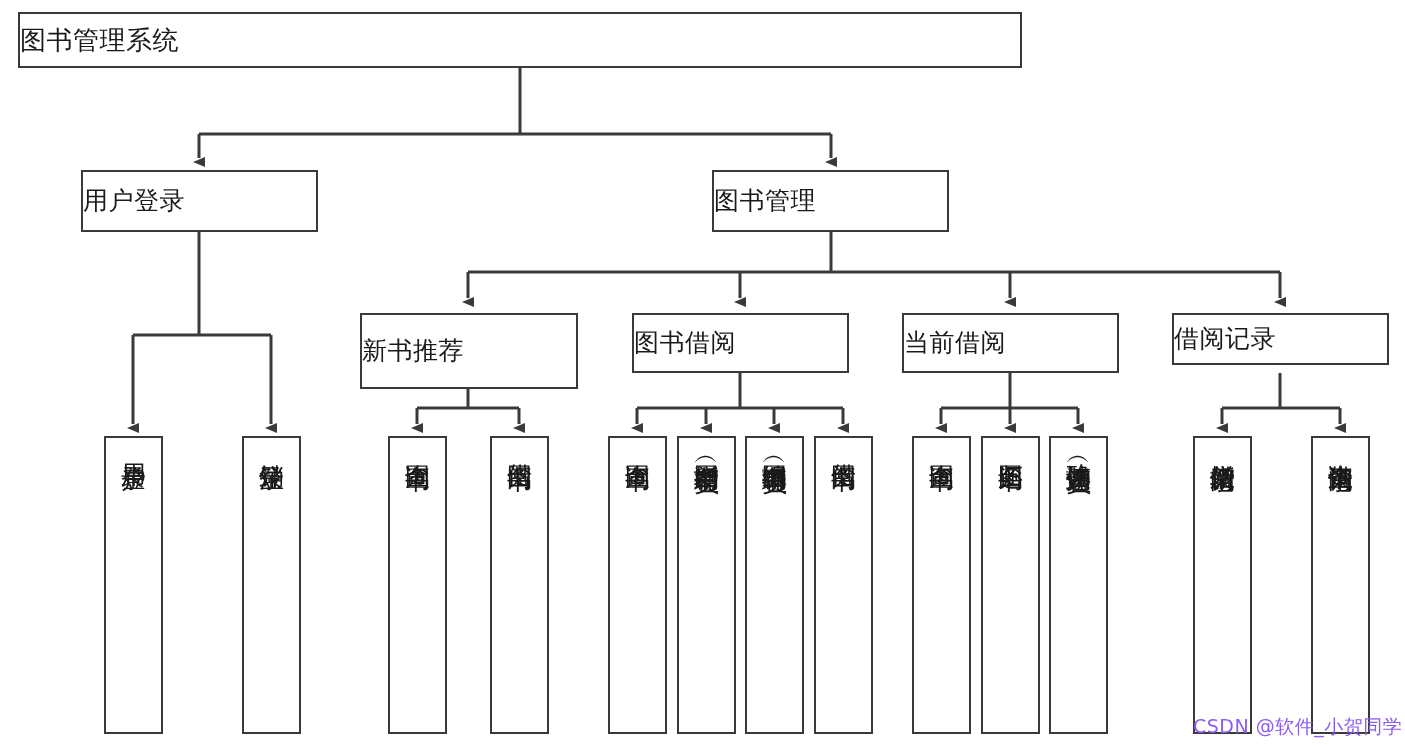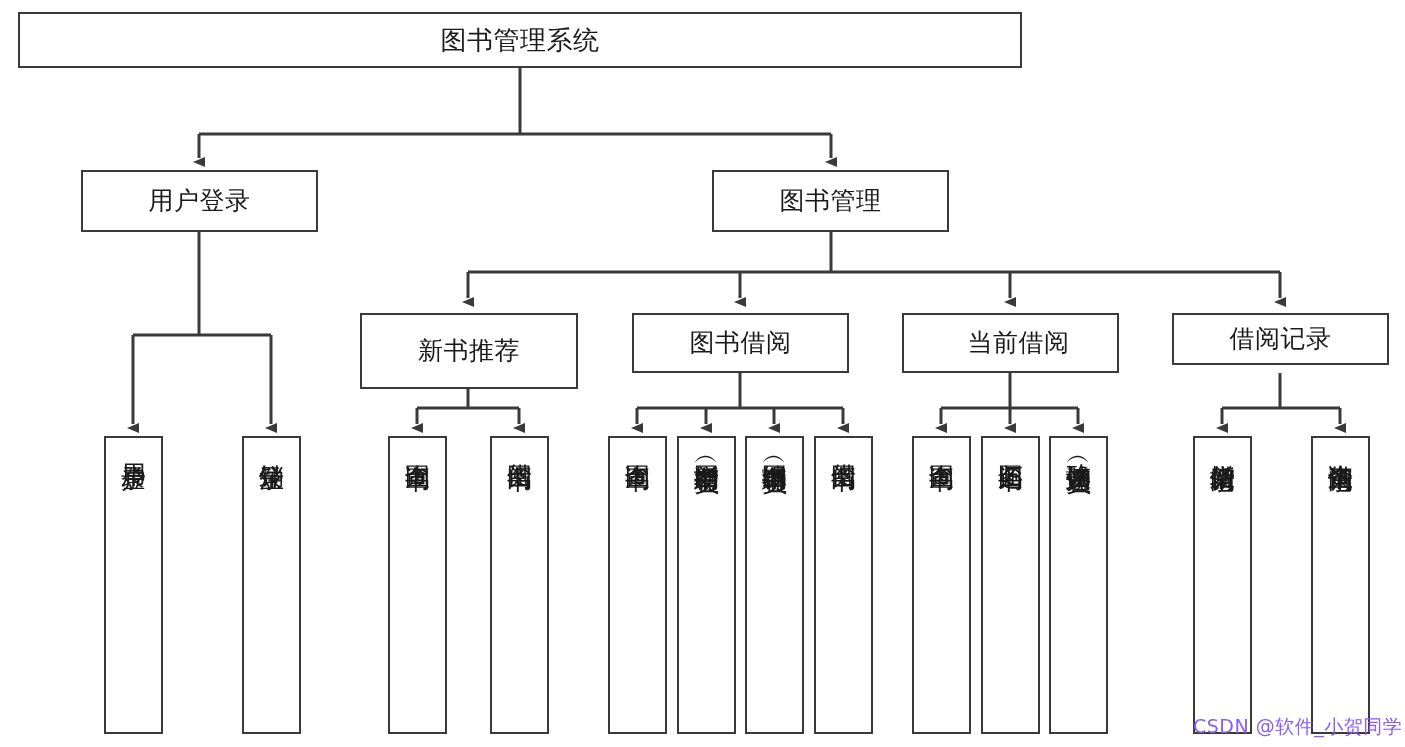--- a/index.html
+++ b/index.html
@@ -26,21 +26,21 @@
     height: 747px;
     pointer-events: none;
   }
   .node {
     position: absolute;
     box-sizing: border-box;
     background: #ffffff;
     border: 2.5px solid #3a3a3a;
     display: flex;
     align-items: center;
-    justify-content: center;
+    justify-content: flex-start;
     color: #1a1a1a;
   }
   .node .lbl {
     display: block;
     text-align: center;
     line-height: 1.18;
     letter-spacing: 0.5px;
   }
   
   .node.h .lbl {
@@ -138,21 +138,21 @@
   <div class="node h" style="left:712px; top:170px; width:237px; height:62px;">
     <span class="lbl">图书管理</span>
   </div>
 
   <div class="node h" style="left:360px; top:313px; width:218px; height:76px;">
     <span class="lbl">新书推荐</span>
   </div>
   <div class="node h" style="left:632px; top:313px; width:217px; height:60px;">
     <span class="lbl">图书借阅</span>
   </div>
-  <div class="node h" style="left:902px; top:313px; width:217px; height:60px;padding-left:16px;">
+  <div class="node h" style="left:902px; top:313px; width:217px; height:60px;">
     <span class="lbl">当前借阅</span>
   </div>
   <div class="node h" style="left:1172px; top:313px; width:217px; height:52px;">
     <span class="lbl">借阅记录</span>
   </div>
 
   <div class="node v" style="left:104px; top:436px; width:59px; height:298px;">
     <span class="lbl">用户登录</span>
   </div>
   <div class="node v" style="left:242px; top:436px; width:59px; height:298px;">

